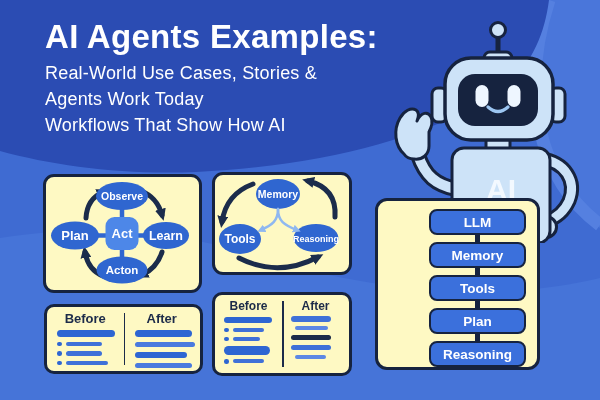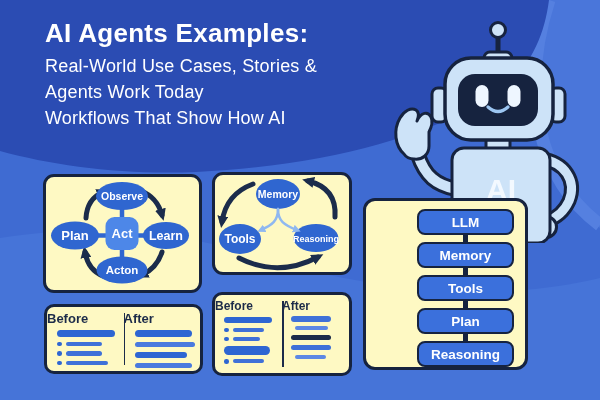--- a/index.html
+++ b/index.html
@@ -1,36 +1,36 @@
 <!DOCTYPE html>
 <html><head>
 <meta charset="utf-8">
 <style>
   html,body{margin:0;padding:0;}
   body{width:600px;height:400px;overflow:hidden;font-family:"Liberation Sans",sans-serif;}
   .stage{position:relative;width:600px;height:400px;background:#3f6bd2;overflow:hidden;}
   .bg-svg{position:absolute;left:0;top:0;z-index:0;}
   
   .header{position:absolute;left:45px;top:18px;z-index:2;color:#ffffff;}
-  .title{font-size:26px;font-weight:700;letter-spacing:.3px;margin:0;}
+  .title{font-size:33px;font-weight:700;letter-spacing:.3px;margin:0;}
   .subtitle{margin-top:4px;font-size:18px;font-weight:500;line-height:26px;letter-spacing:.2px;}
   
   .robot-svg{position:absolute;left:388px;top:8px;z-index:1;}
   
   .panel{position:absolute;background:#fef9c3;border:3px solid #16233f;box-sizing:border-box;z-index:3;}
   .panel-cycle1{left:43px;top:174px;width:159px;height:119px;border-radius:11px;}
   .panel-cycle2{left:212px;top:172px;width:140px;height:103px;border-radius:11px;}
   .panel-cmp1{left:44px;top:304px;width:159px;height:70px;border-radius:10px;}
   .panel-cmp2{left:212px;top:292px;width:140px;height:84px;border-radius:10px;}
-  .panel-stack{left:363px;top:198px;width:165px;height:172px;border-radius:12px;padding-left:40px;}
+  .panel-stack{left:375px;top:198px;width:165px;height:172px;border-radius:12px;padding-left:40px;}
   .panel svg{display:block;}
   .node-text{fill:#ffffff;font-weight:700;font-family:"Liberation Sans",sans-serif;text-anchor:middle;}
   
   .cmp-head{position:absolute;top:4px;left:0;right:0;display:flex;}
-  .cmp-head div{flex:1;font-weight:700;color:#1c2b49;}
+  .cmp-head div{flex:1;text-align:center;font-weight:700;color:#1c2b49;}
   .panel-cmp1 .cmp-head div{font-size:13px;}
   .panel-cmp2 .cmp-head div{font-size:12px;}
   .cmp-divider{position:absolute;left:50%;top:6px;bottom:6px;width:1.5px;background:#1c2b49;}
   .col{position:absolute;display:flex;flex-direction:column;}
   .row{display:flex;align-items:center;}
   .bar{border-radius:4px;}
   .dot{border-radius:50%;background:#2e66d2;flex:none;}
   .panel-cmp1 .col-l{left:10px;top:23px;gap:5px;}
   .panel-cmp1 .col-r{left:88px;top:23px;gap:5px;}
   .panel-cmp2 .col-l{left:9px;top:22px;gap:4.5px;}

